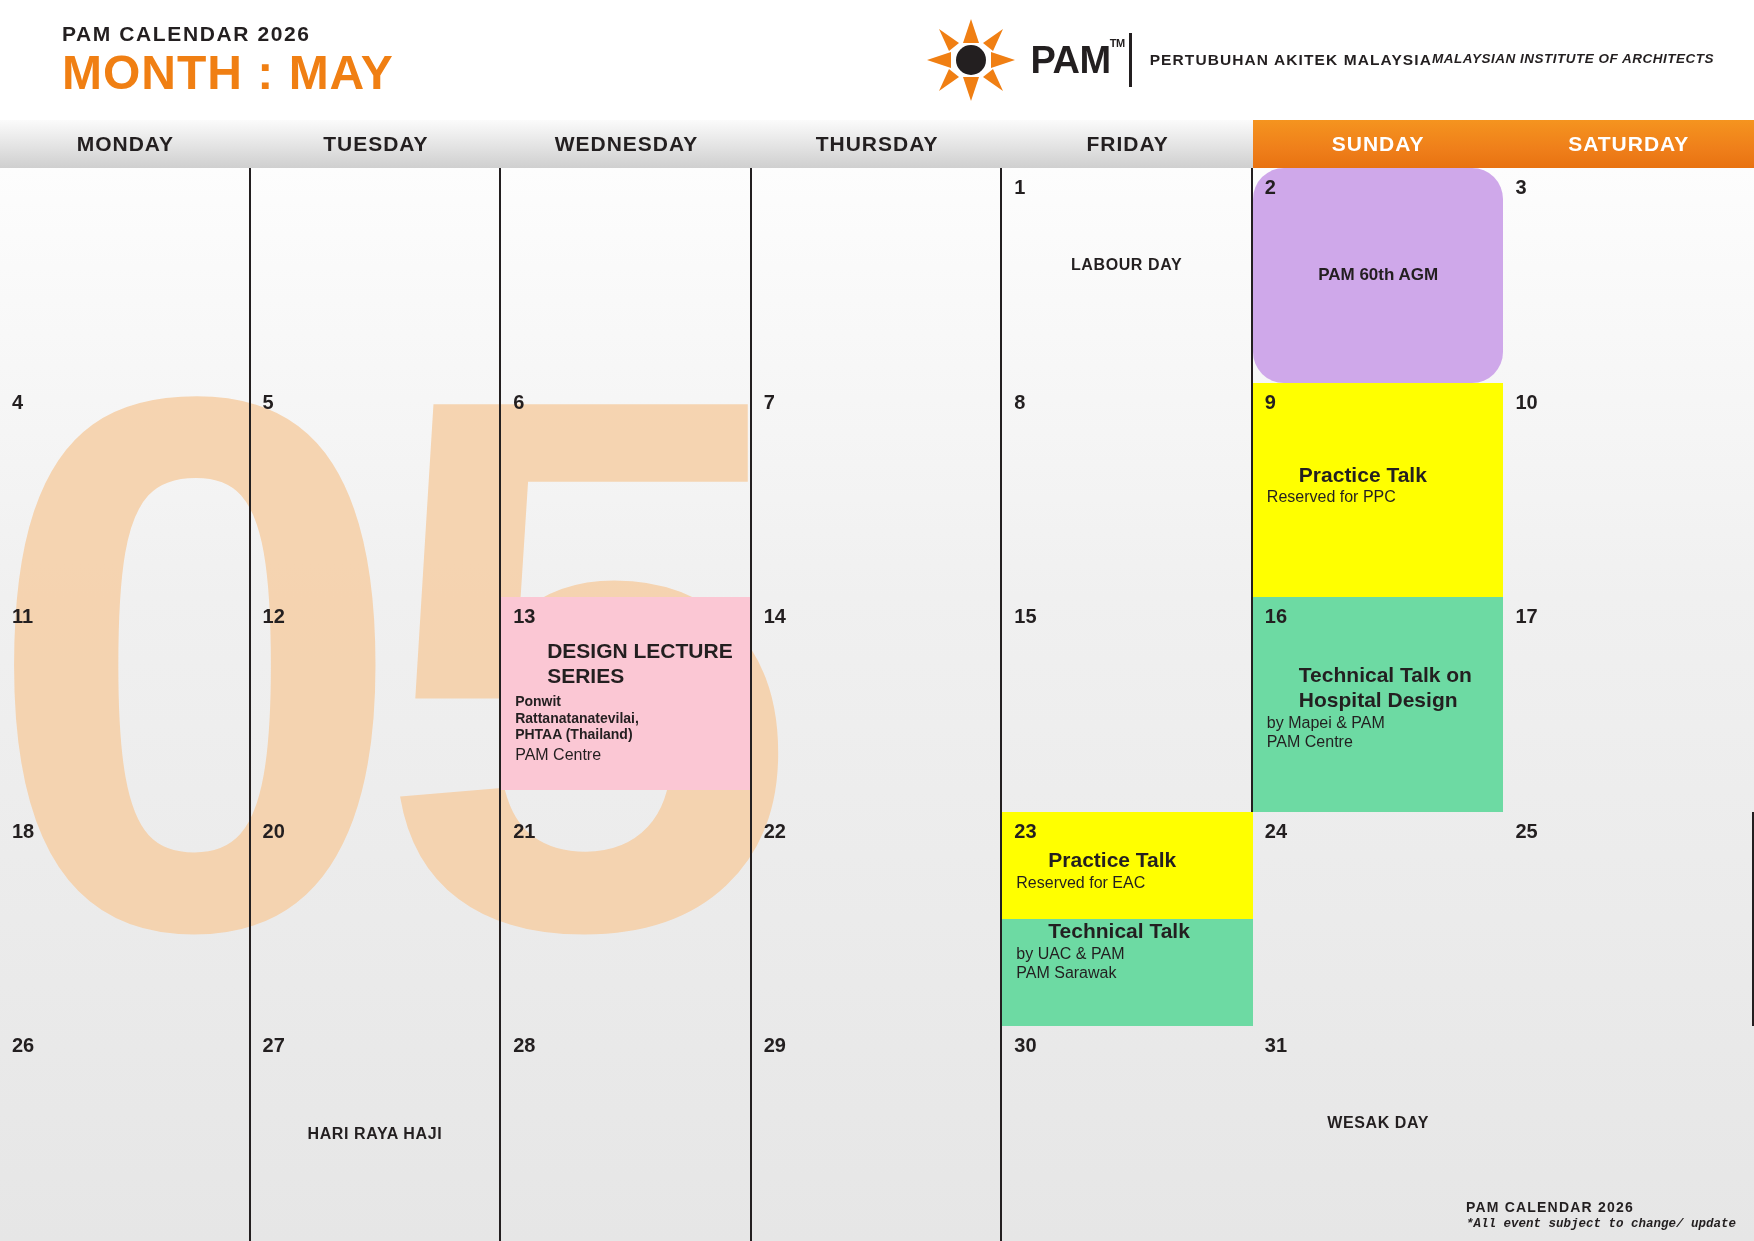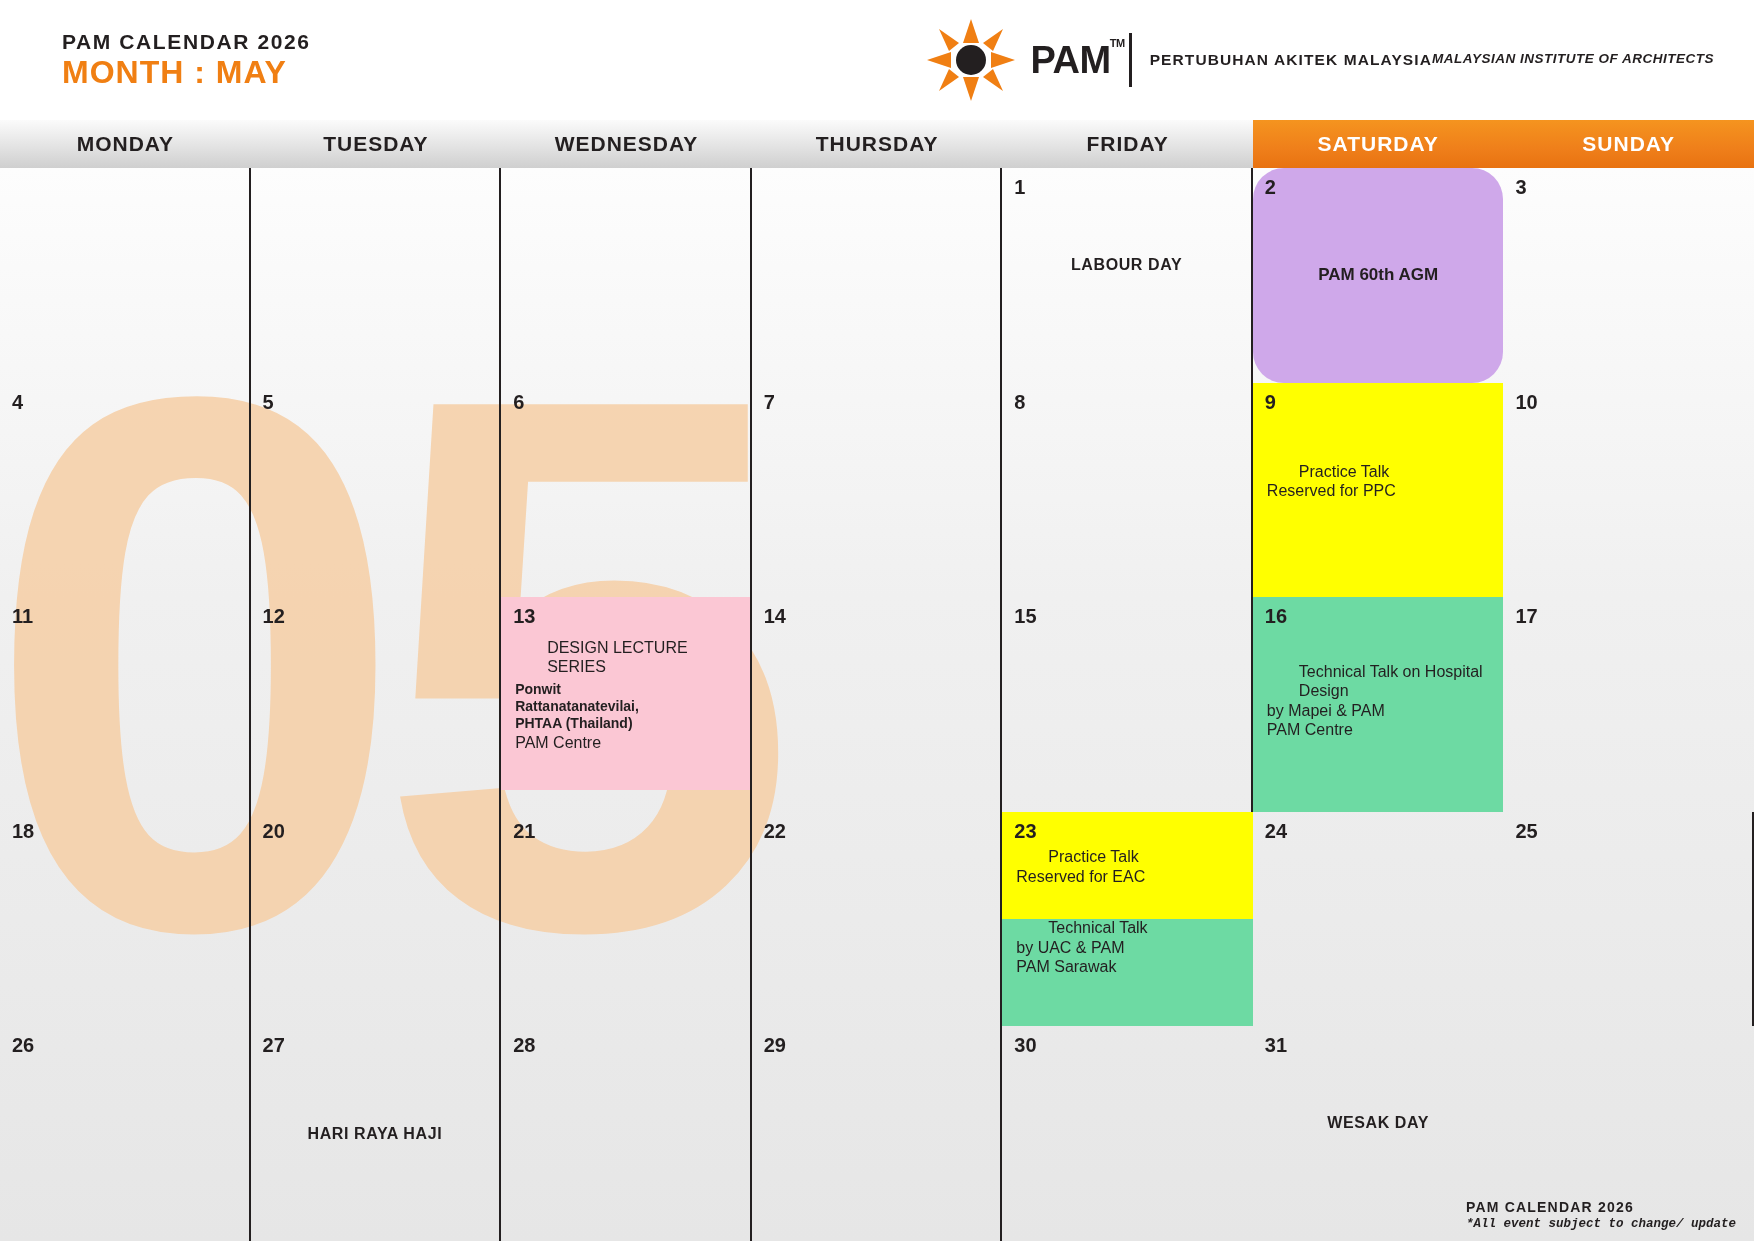--- a/index.html
+++ b/index.html
@@ -32,25 +32,26 @@
     justify-content: center;
   }
   .cal-title {
     font-size: 21px;
     font-weight: bold;
     letter-spacing: 1.6px;
     color: #231f20;
     margin-bottom: 2px;
   }
   .cal-month {
-    font-size: 32px;
+    font-size: 48px;
     font-weight: bold;
     letter-spacing: 1px;
     color: #f07f13;
     line-height: 1.05;
+    text-align: center;
   }
   .header-right {
     display: flex;
     align-items: center;
     gap: 14px;
     padding-right: 10px;
   }
   .pam-logo-mark {
     position: relative;
     width: 92px;
@@ -184,22 +185,22 @@
     padding: 6px 12px 6px 14px;
     box-sizing: border-box;
     z-index: 1;
   }
   .event .ev-inner {
     position: absolute;
     left: 14px;
     right: 10px;
   }
   .ev-title {
-    font-size: 16px;
-    font-weight: normal;
+    font-size: 21px;
+    font-weight: bold;
     color: #231f20;
     line-height: 1.18;
     padding-left: 32px;
   }
   .ev-sub {
     font-size: 16px;
     color: #231f20;
     line-height: 1.22;
   }
   .ev-sub-b {
@@ -277,22 +278,22 @@
     </div>
   </div>
 </div>
 
 <div class="dayrow">
   <div class="daycell">MONDAY</div>
   <div class="daycell">TUESDAY</div>
   <div class="daycell">WEDNESDAY</div>
   <div class="daycell">THURSDAY</div>
   <div class="daycell">FRIDAY</div>
+  <div class="daycell weekend">SUNDAY</div>
   <div class="daycell weekend">SATURDAY</div>
-  <div class="daycell weekend">SUNDAY</div>
 </div>
 
 <div class="calendar">
 
   <div class="watermark">05</div>
 
   <div class="grid">
 
     <div class="cell col1">
       <div class="daynum"></div>

